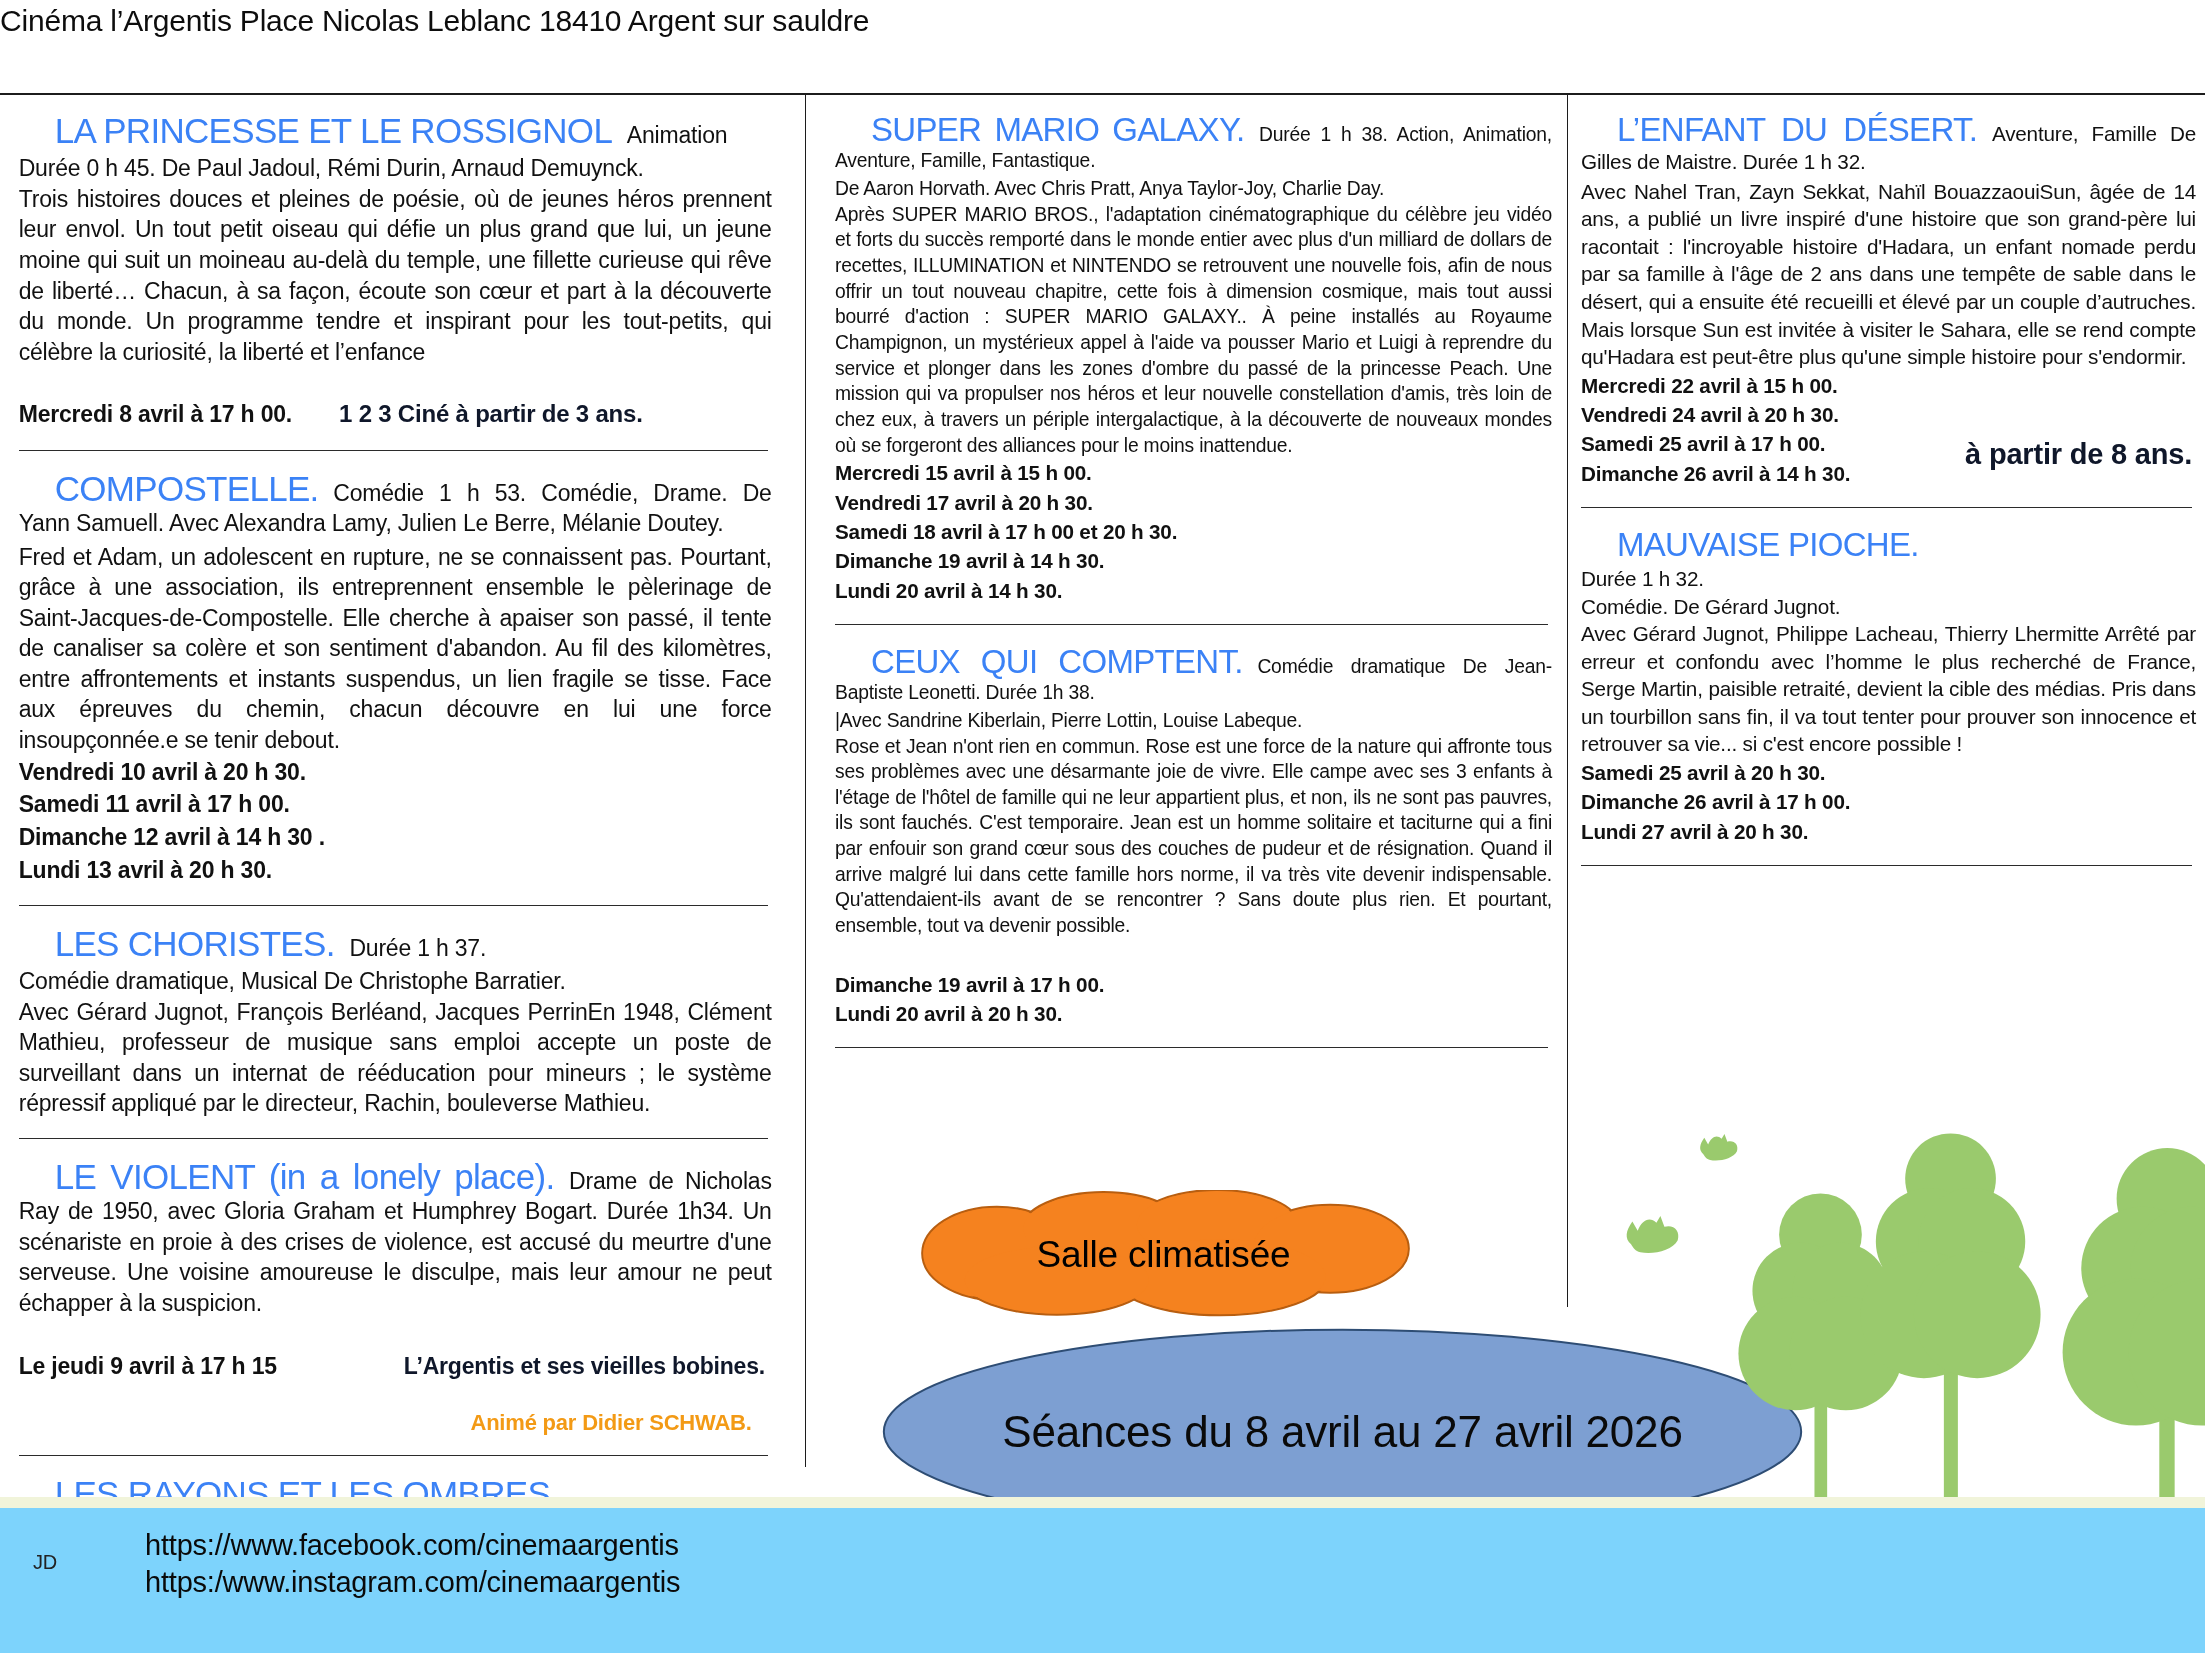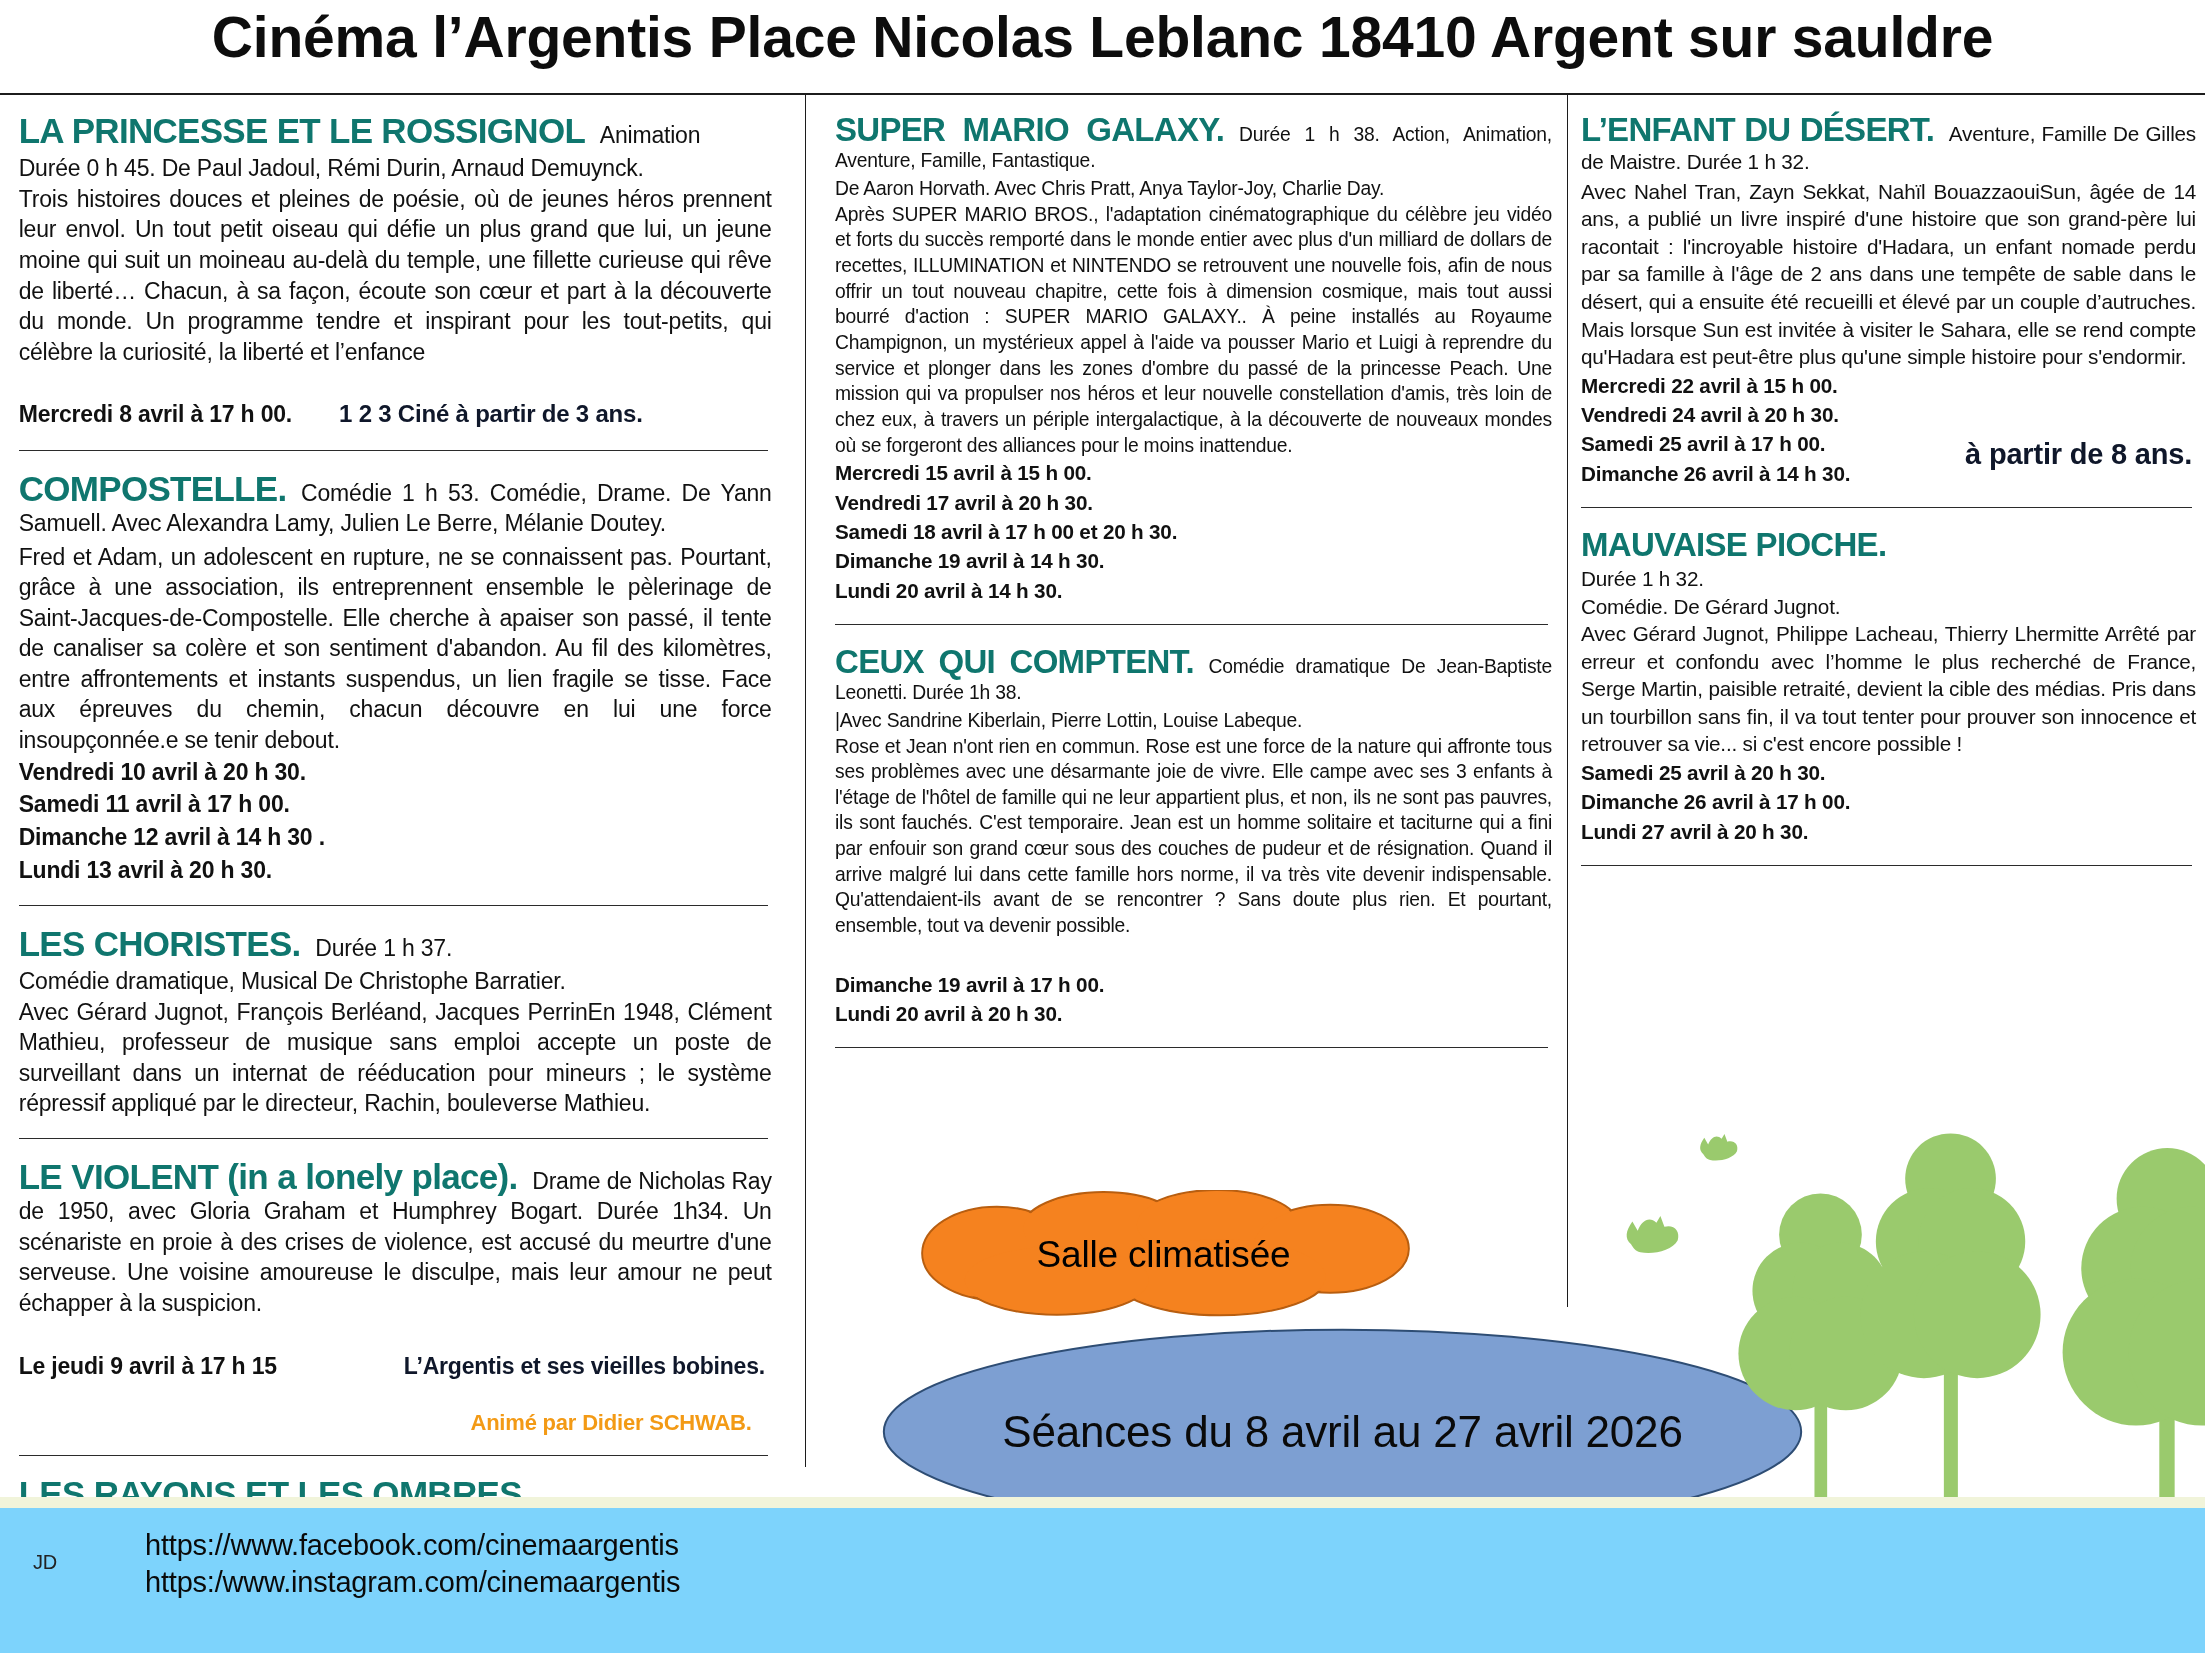--- a/index.html
+++ b/index.html
@@ -1,30 +1,30 @@
 <!DOCTYPE html>
 <html style="font-size:10.7px"><head>
 <meta charset="utf-8">
 <style>
   html,body{margin:0;padding:0;background:#fff;}
   .page{position:relative;width:2205px;height:1654px;background:#ffffff;overflow:hidden;
         font-family:"Liberation Sans",sans-serif;color:#111;letter-spacing:-0.2px;}
-  .page-title{position:absolute;top:4px;left:0;width:100%;text-align:center;
-        font-size:57px;font-weight:bold;color:#0d0d0d;}
+  .page-title{position:absolute;top:4px;left:0;width:100%;
+        font-size:30px;font-weight:normal;color:#0d0d0d;}
   .rule-h{position:absolute;left:0;top:93px;width:2205px;height:2px;background:#1c1c1c;}
   .vline{position:absolute;width:1.3px;background:#1c1c1c;}
   #vline1{left:805px;top:95px;height:1372px;}
   #vline2{left:1567px;top:95px;height:1212px;}
   .col{position:absolute;top:113px;}
   #col1{left:18.7px;width:753px;}
   #col2{left:835px;width:717px;}
   #col3{left:1581px;width:615px;}
 
   .movie-head{margin:0 0 2.7px 0;text-align:justify;}
-  .mtitle{color:#0f766e;font-weight:bold;line-height:1.05;margin-right:14.7px;letter-spacing:-0.7px;}
+  .mtitle{color:#3b82f6;font-weight:normal;line-height:1.05;margin-right:14.7px;letter-spacing:-0.7px;margin-left:36px;}
   #col1 .mtitle{font-size:35px;} #col2 .mtitle{font-size:33px;} #col3 .mtitle{font-size:33px;}
   #col1 .movie-head,#col1 .mline,#col1 .msyn{font-size:23px;line-height:1.33;}
   #col2 .movie-head,#col2 .mline,#col2 .msyn{font-size:19.3px;line-height:1.33;}
   #col3 .movie-head,#col3 .mline,#col3 .msyn{font-size:20.7px;line-height:1.33;}
   .mline{margin:0;}
   .msyn{margin:0;text-align:justify;}
   .sched{font-weight:bold;margin:0;}
   #col1 .sched{font-size:23px;line-height:1.42;}
   #col2 .sched{font-size:20.7px;line-height:1.42;}
   #col3 .sched{font-size:20.7px;line-height:1.42;}

